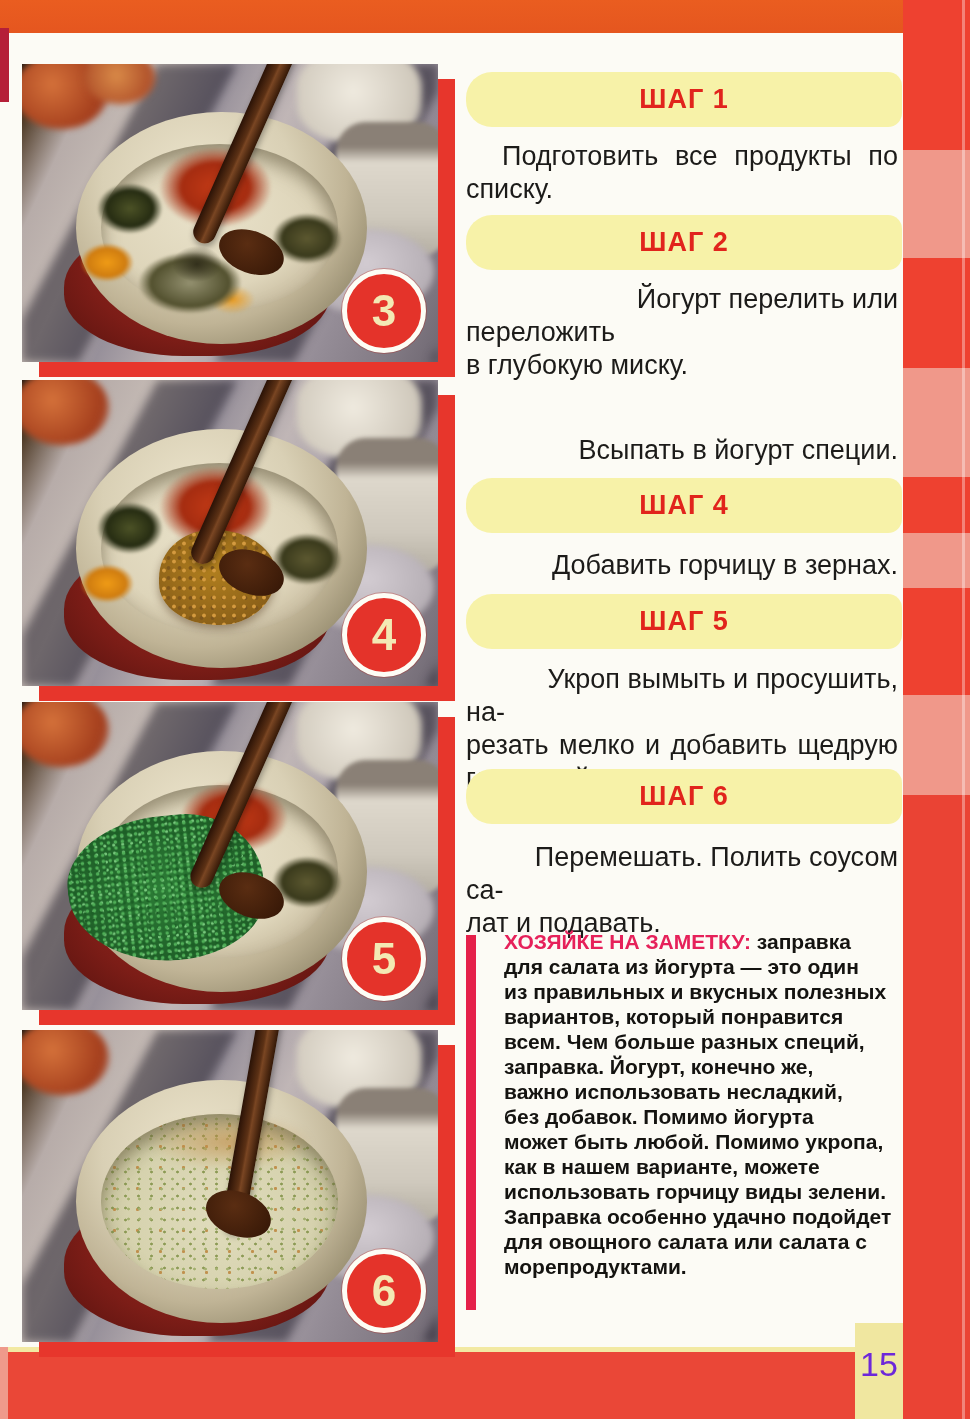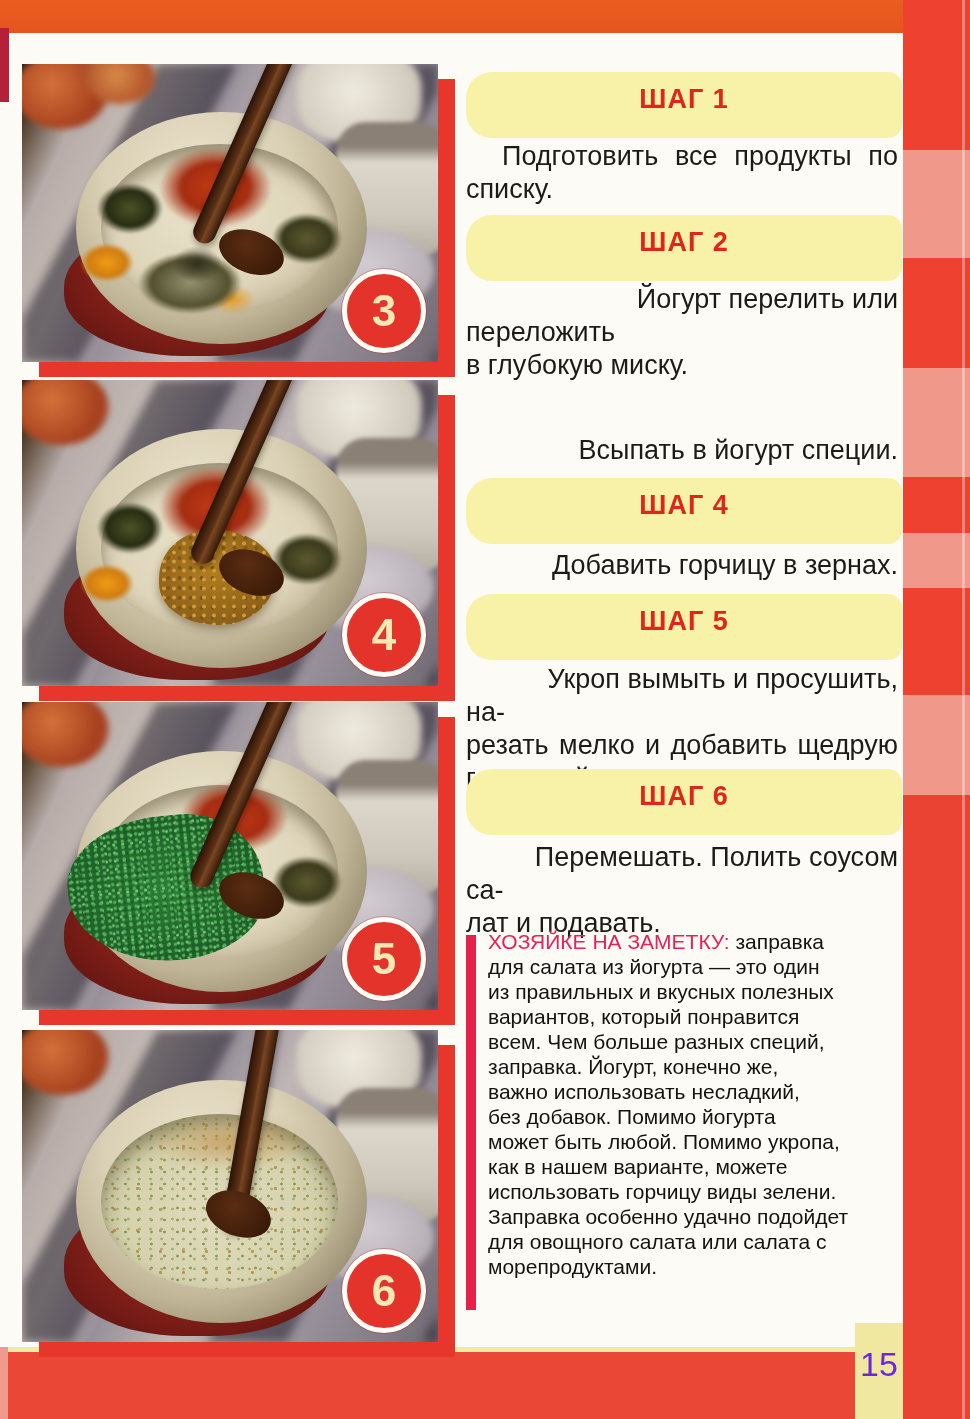--- a/index.html
+++ b/index.html
@@ -23,28 +23,28 @@
         #ee4130 588px,#ee4130 695px,
         #f0988a 695px,#f0988a 795px,
         #ea4334 795px,#ea4334 100%);
   }
   .right-edge-line{position:absolute;left:962px;top:0;width:3px;height:1419px;background:rgba(255,255,255,.35);}
   .bottom-band{position:absolute;left:0;top:1347px;width:903px;height:72px;background:#ea4737;border-top:5px solid #f2e9a2;box-sizing:border-box;}
   .left-bottom-sliver{position:absolute;left:0;top:1347px;width:8px;height:72px;background:#ef9a8b;}
   .page-tab{position:absolute;left:855px;top:1323px;width:48px;height:96px;background:#f0e7a0;z-index:6;}
   .page-num{display:block;text-align:center;margin-top:22px;font-size:34px;color:#6d28d9;}
   
-  .band{position:absolute;left:466px;width:436px;height:66px;background:#f7f2a8;border-radius:26px 14px 14px 26px;z-index:2;}
+  .band{position:absolute;left:466px;width:436px;height:55px;background:#f7f2a8;border-radius:26px 14px 14px 26px;z-index:2;}
   .band .lbl{display:block;text-align:center;line-height:55px;font-weight:bold;font-size:27px;letter-spacing:1px;color:#e1241c;}
   .stext{position:absolute;left:466px;width:432px;font-size:27px;line-height:33px;color:#1c1b19;z-index:2;}
   .stext .jl{text-align:justify;text-align-last:justify;}
   .stext .ind{text-indent:36px;text-align:right;}
   
   .note-bar{position:absolute;left:466px;top:935px;width:10px;height:375px;background:#e5204a;z-index:2;}
-  .note{position:absolute;left:488px;top:929px;width:414px;font-size:21px;font-weight:normal;line-height:25px;color:#141310;z-index:2;}
+  .note{position:absolute;left:504px;top:929px;width:414px;font-size:21px;font-weight:bold;line-height:25px;color:#141310;z-index:2;}
   .note .title{color:#e6215a;}
   
   .photo{position:absolute;left:22px;width:416px;overflow:hidden;background:#9a9098;
     box-shadow:17px 15px 0 #e7362c;z-index:3;}
   .photo>div{position:absolute;}
   .cloth{inset:0;background:linear-gradient(115deg,#241c14 0%,#503c28 5%,#b7aca9 14%,#c6bcb6 26%,#97909a 38%,#c0b6b6 52%,#aba3ab 64%,#948c96 78%,#837b85 90%,#6f6872 100%);}
   .stripesbg{inset:0;background:repeating-linear-gradient(118deg,transparent 0 120px,rgba(22,18,32,.5) 120px 190px);filter:blur(5px);}
   .blob{filter:blur(3px);border-radius:50%;}
   .tomato1{left:-8px;top:-10px;width:95px;height:75px;background:radial-gradient(circle at 40% 40%,#d4713a,#a33d1c 70%,rgba(60,25,10,0));}
   .tomato2{left:62px;top:-12px;width:72px;height:52px;background:radial-gradient(circle at 45% 45%,#d98a48,#b0512a 70%,rgba(80,35,15,0));}

